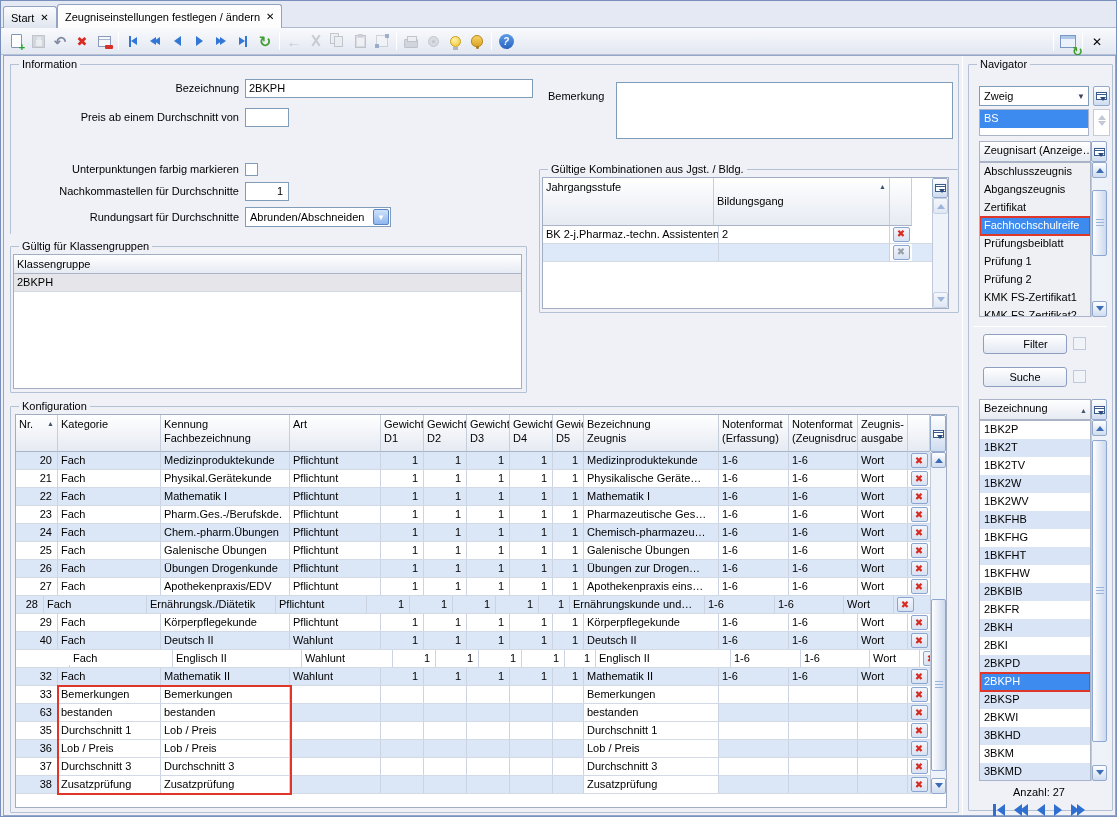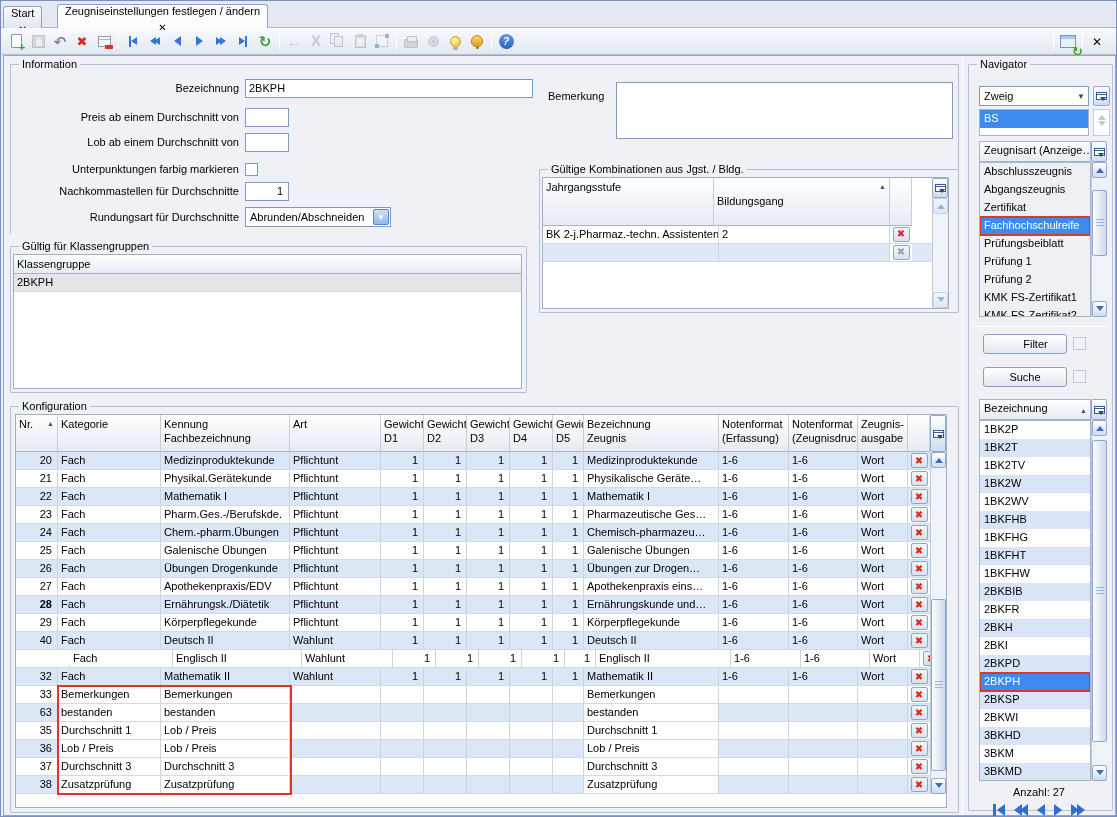--- a/index.html
+++ b/index.html
@@ -4,21 +4,21 @@
 <style>
   * { box-sizing: border-box; margin:0; padding:0; }
   html,body { width:1117px; height:817px; overflow:hidden; }
   body { font-family:"Liberation Sans","DejaVu Sans",sans-serif; font-size:11px; color:#000; background:#eef0f6; }
   #app { position:relative; width:1117px; height:817px; background:#eef0f6; border:1px solid #7a90bc; }
 
   
   .tabbar { position:absolute; left:0; top:0; width:100%; height:27px; background:#e4e9f3; border-bottom:1px solid #aeb9cf; }
   .tab { position:absolute; top:5px; height:22px; padding:0 7px; display:flex; align-items:center; gap:6px;
          background:linear-gradient(#fafbfd,#dfe5f0); border:1px solid #93a3c2; border-bottom:none;
-         border-radius:3px 3px 0 0;flex-direction:column; }
+         border-radius:3px 3px 0 0; }
   .tab.active { top:3px; height:24px; background:#fdfdfe; z-index:2; }
   .tab-close { font-size:10px; font-weight:bold; cursor:default; line-height:10px; }
 
   
   .toolbar { position:absolute; left:0; top:27px; width:100%; height:27px;
              background:linear-gradient(#f9fafc,#e2e7f1); border-bottom:1px solid #b7c1d4;
              display:flex; align-items:center; padding-left:4px; }
   .tbi { width:22px; height:22px; display:flex; align-items:center; justify-content:center; position:relative; }
   .tbi.dis { opacity:.55; filter:grayscale(.4); }
   .tsep { width:1px; height:18px; background:#b9c2d2; border-right:1px solid #fff; margin:0 3px; }
@@ -254,24 +254,20 @@
     <fieldset style="left:6px;top:2px;width:949px;height:176px;border-bottom:none;">
       <legend>Information</legend>
       <div class="frow" style="top:8px;">
         <span class="flabel">Bezeichnung</span>
         <input class="tin" style="width: 288px;" value="2BKPH">
       </div>
       <div class="frow" style="top:37px;">
         <span class="flabel">Preis ab einem Durchschnitt von</span>
         <input class="tin" style="width: 44px;" value="">
       </div>
-      <div class="frow" style="top:62px;">
-        <span class="flabel">Lob ab einem Durchschnitt von</span>
-        <input class="tin" style="width: 44px;" value="">
-      </div>
       <div class="frow" style="top:89px;">
         <span class="flabel">Unterpunktungen farbig markieren</span>
         <span class="chk"></span>
       </div>
       <div class="frow" style="top:111px;">
         <span class="flabel">Nachkommastellen für Durchschnitte</span>
         <input class="tin ra" style="width: 44px;" value="1">
       </div>
       <div class="frow" style="top:137px;">
         <span class="flabel">Rundungsart für Durchschnitte</span>
@@ -507,21 +503,21 @@
               <div class="cell ra" style="width: 31px;">1</div>
               <div class="cell" style="width: 135px;">Apothekenpraxis eins…</div>
               <div class="cell" style="width: 70px;">1-6</div>
               <div class="cell" style="width: 69px;">1-6</div>
               <div class="cell" style="width: 50px;">Wort</div>
               <div class="cell delcell" style="width: 22px;">
                 <span class="xbtn">✖</span>
               </div>
             </div>
             <div class="trow alt-b">
-              <div class="cell ra" style="width: 42px; font-weight: bold;">28</div>
+              <div class="cell ra" style="width: 28px;">28</div>
               <div class="cell" style="width: 103px;">Fach</div>
               <div class="cell" style="width: 129px;">Ernährungsk./Diätetik</div>
               <div class="cell" style="width: 91px;">Pflichtunt</div>
               <div class="cell ra" style="width: 43px;">1</div>
               <div class="cell ra" style="width: 43px;">1</div>
               <div class="cell ra" style="width: 43px;">1</div>
               <div class="cell ra" style="width: 43px;">1</div>
               <div class="cell ra" style="width: 31px;">1</div>
               <div class="cell" style="width: 135px;">Ernährungskunde und…</div>
               <div class="cell" style="width: 70px;">1-6</div>

